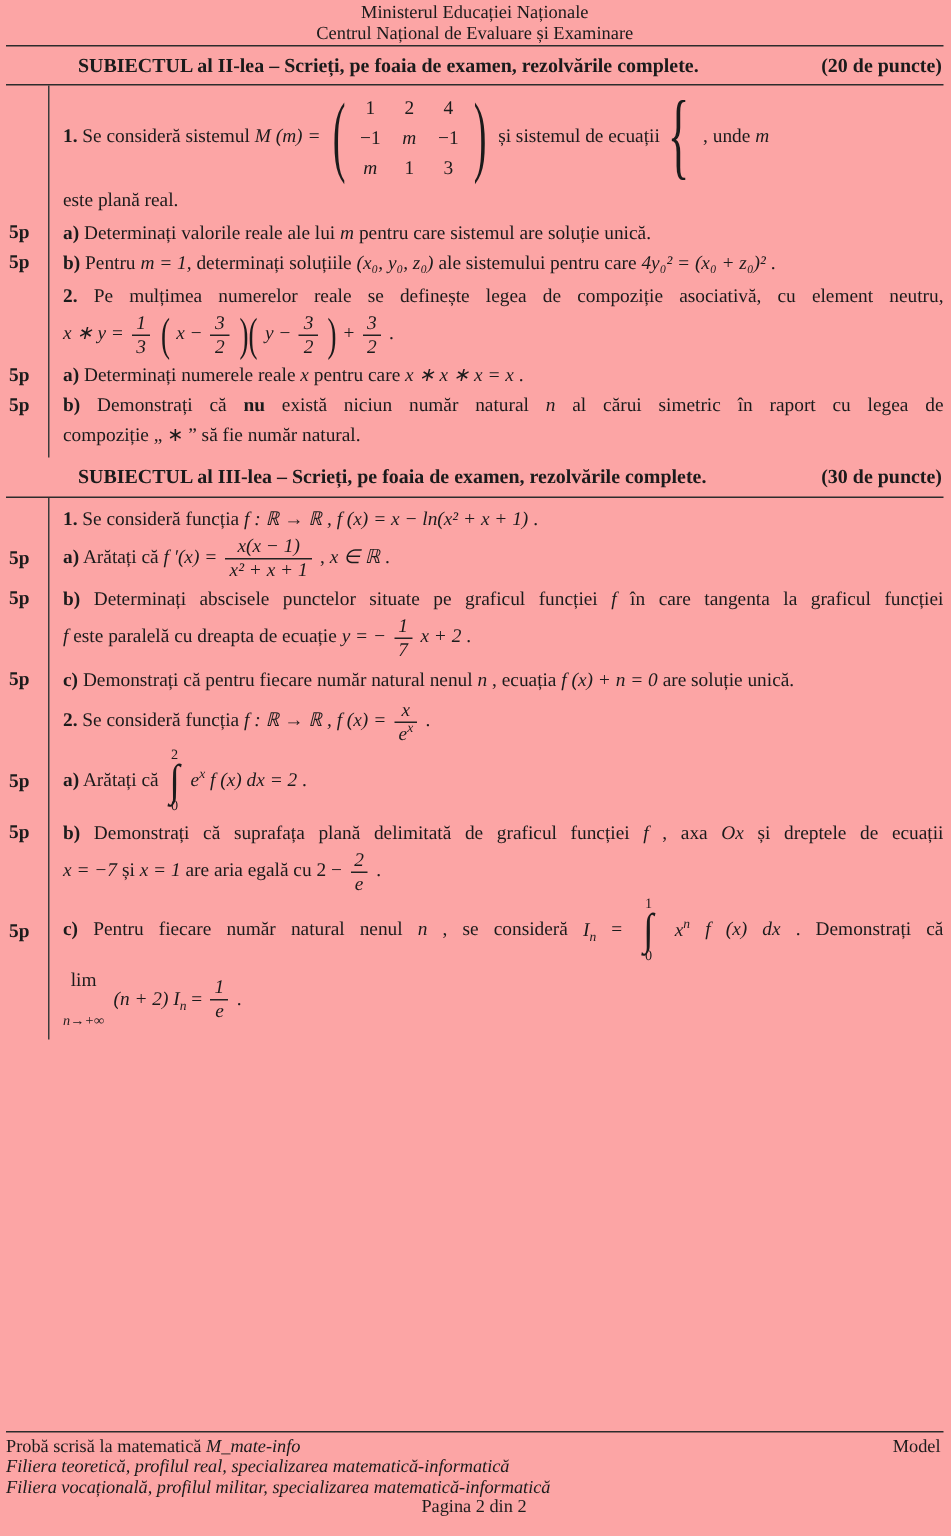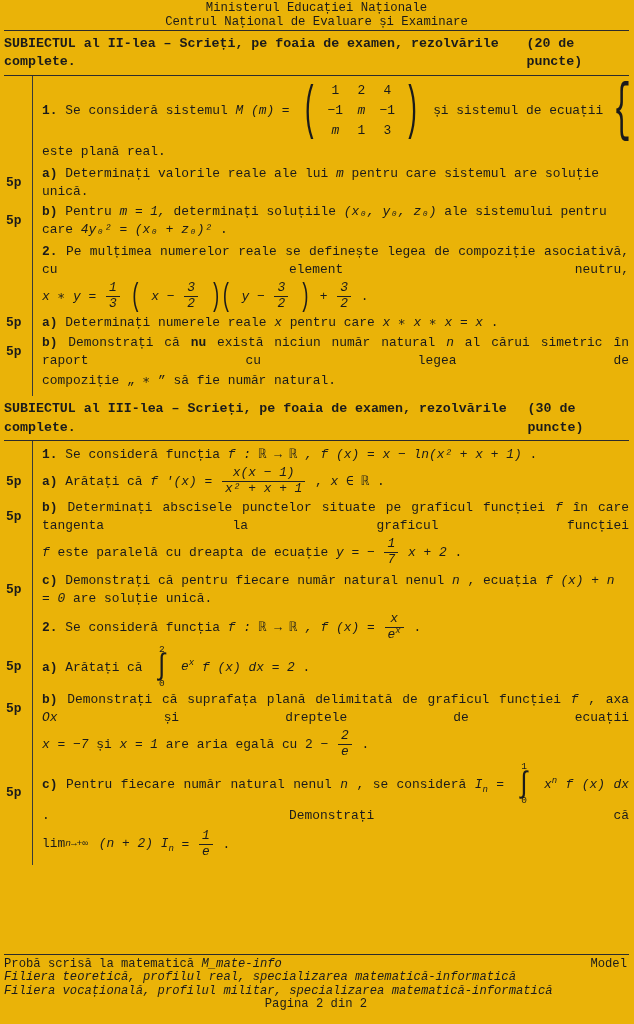--- a/index.html
+++ b/index.html
@@ -1,25 +1,25 @@
 <!DOCTYPE html>
 <html><head>
 <meta charset="utf-8">
 <style>
   html,body{margin:0;padding:0;background:#e8e8e8;}
   body{width:634px;}
   .page{
-    width:634px;height:1024px;box-sizing:border-box;background:#eab308;color:#1b1b1b;
-    font-family:Liberation Mono, monospace;font-size:12.9px;line-height:1.4;
+    width:634px;height:1024px;box-sizing:border-box;background:#fca5a5;color:#1b1b1b;
+    font-family:Liberation Serif, serif;font-size:12.9px;line-height:1.4;
     padding:2px 5px 0 4px;display:flex;flex-direction:column;overflow:hidden;
   }
   .center{text-align:center;}
   .hdr{font-size:12.3px;line-height:13.8px;}
   .rule{border-top:1px solid #2c2c2c;height:0;flex:none;}
-  .sechead{display:flex;justify-content:space-between;align-items:baseline;font-weight:bold;font-size:13.3px;padding:4px 1px 3px 0;}
+  .sechead{display:flex;justify-content:space-between;align-items:baseline;font-weight:bold;font-size:13.3px;padding:4px 1px 3px 0;margin-left:48px;}
   .sec{margin-left:28px;border-left:1.2px solid #3a3a3a;padding:3px 0 4px 9px;}
   .line{position:relative;margin:2px 0;}
   .pts{position:absolute;left:-36px;top:50%;transform:translateY(-50%);font-weight:bold;}
   .bd{font-weight:bold;}
   .it{font-style:italic;}
   .jl{text-align:justify;text-align-last:justify;}
   sup,sub{font-size:70%;line-height:0;font-style:italic;}
   
   .frac{display:inline-flex;flex-direction:column;align-items:center;vertical-align:middle;margin:0 2px;line-height:1.15;font-style:italic;}
   .fn{padding:0 3px;}
@@ -31,21 +31,21 @@
   
   .mat{display:inline-flex;align-items:center;vertical-align:middle;margin:0 3px;}
   .mgrid{display:inline-grid;grid-template-columns:repeat(3,26px);text-align:center;line-height:20px;margin:0 2px;}
   .sysgrp{display:inline-flex;align-items:center;vertical-align:middle;margin:0 2px;}
   .syscol{display:inline-flex;flex-direction:column;line-height:20px;font-style:italic;}
   
   .intg{display:inline-flex;flex-direction:column;align-items:center;vertical-align:middle;line-height:1;margin:0 4px;}
   .ilim{font-size:9.5px;line-height:1.1;font-style:normal;}
   .isign{font-size:25px;line-height:0.95;display:inline-block;transform:scaleY(1.18);font-style:normal;}
   
-  .limop{display:inline-flex;flex-direction:row;align-items:center;vertical-align:middle;line-height:1.05;margin-right:3px;}
+  .limop{display:inline-flex;flex-direction:column;align-items:center;vertical-align:middle;line-height:1.05;margin-right:3px;gap:16px;}
   .limtop{font-style:normal;}
   .limbot{font-size:9.5px;font-style:italic;}
   .mrow{white-space:nowrap;}
   .spacer{flex:1;}
   .foot{font-size:12.2px;line-height:13.6px;padding:3px 1px 12px 0;position:relative;}
   .model{position:absolute;right:2px;top:3px;}
   .tall{margin-top:4px;}
 </style>
 </head>
 <body>

